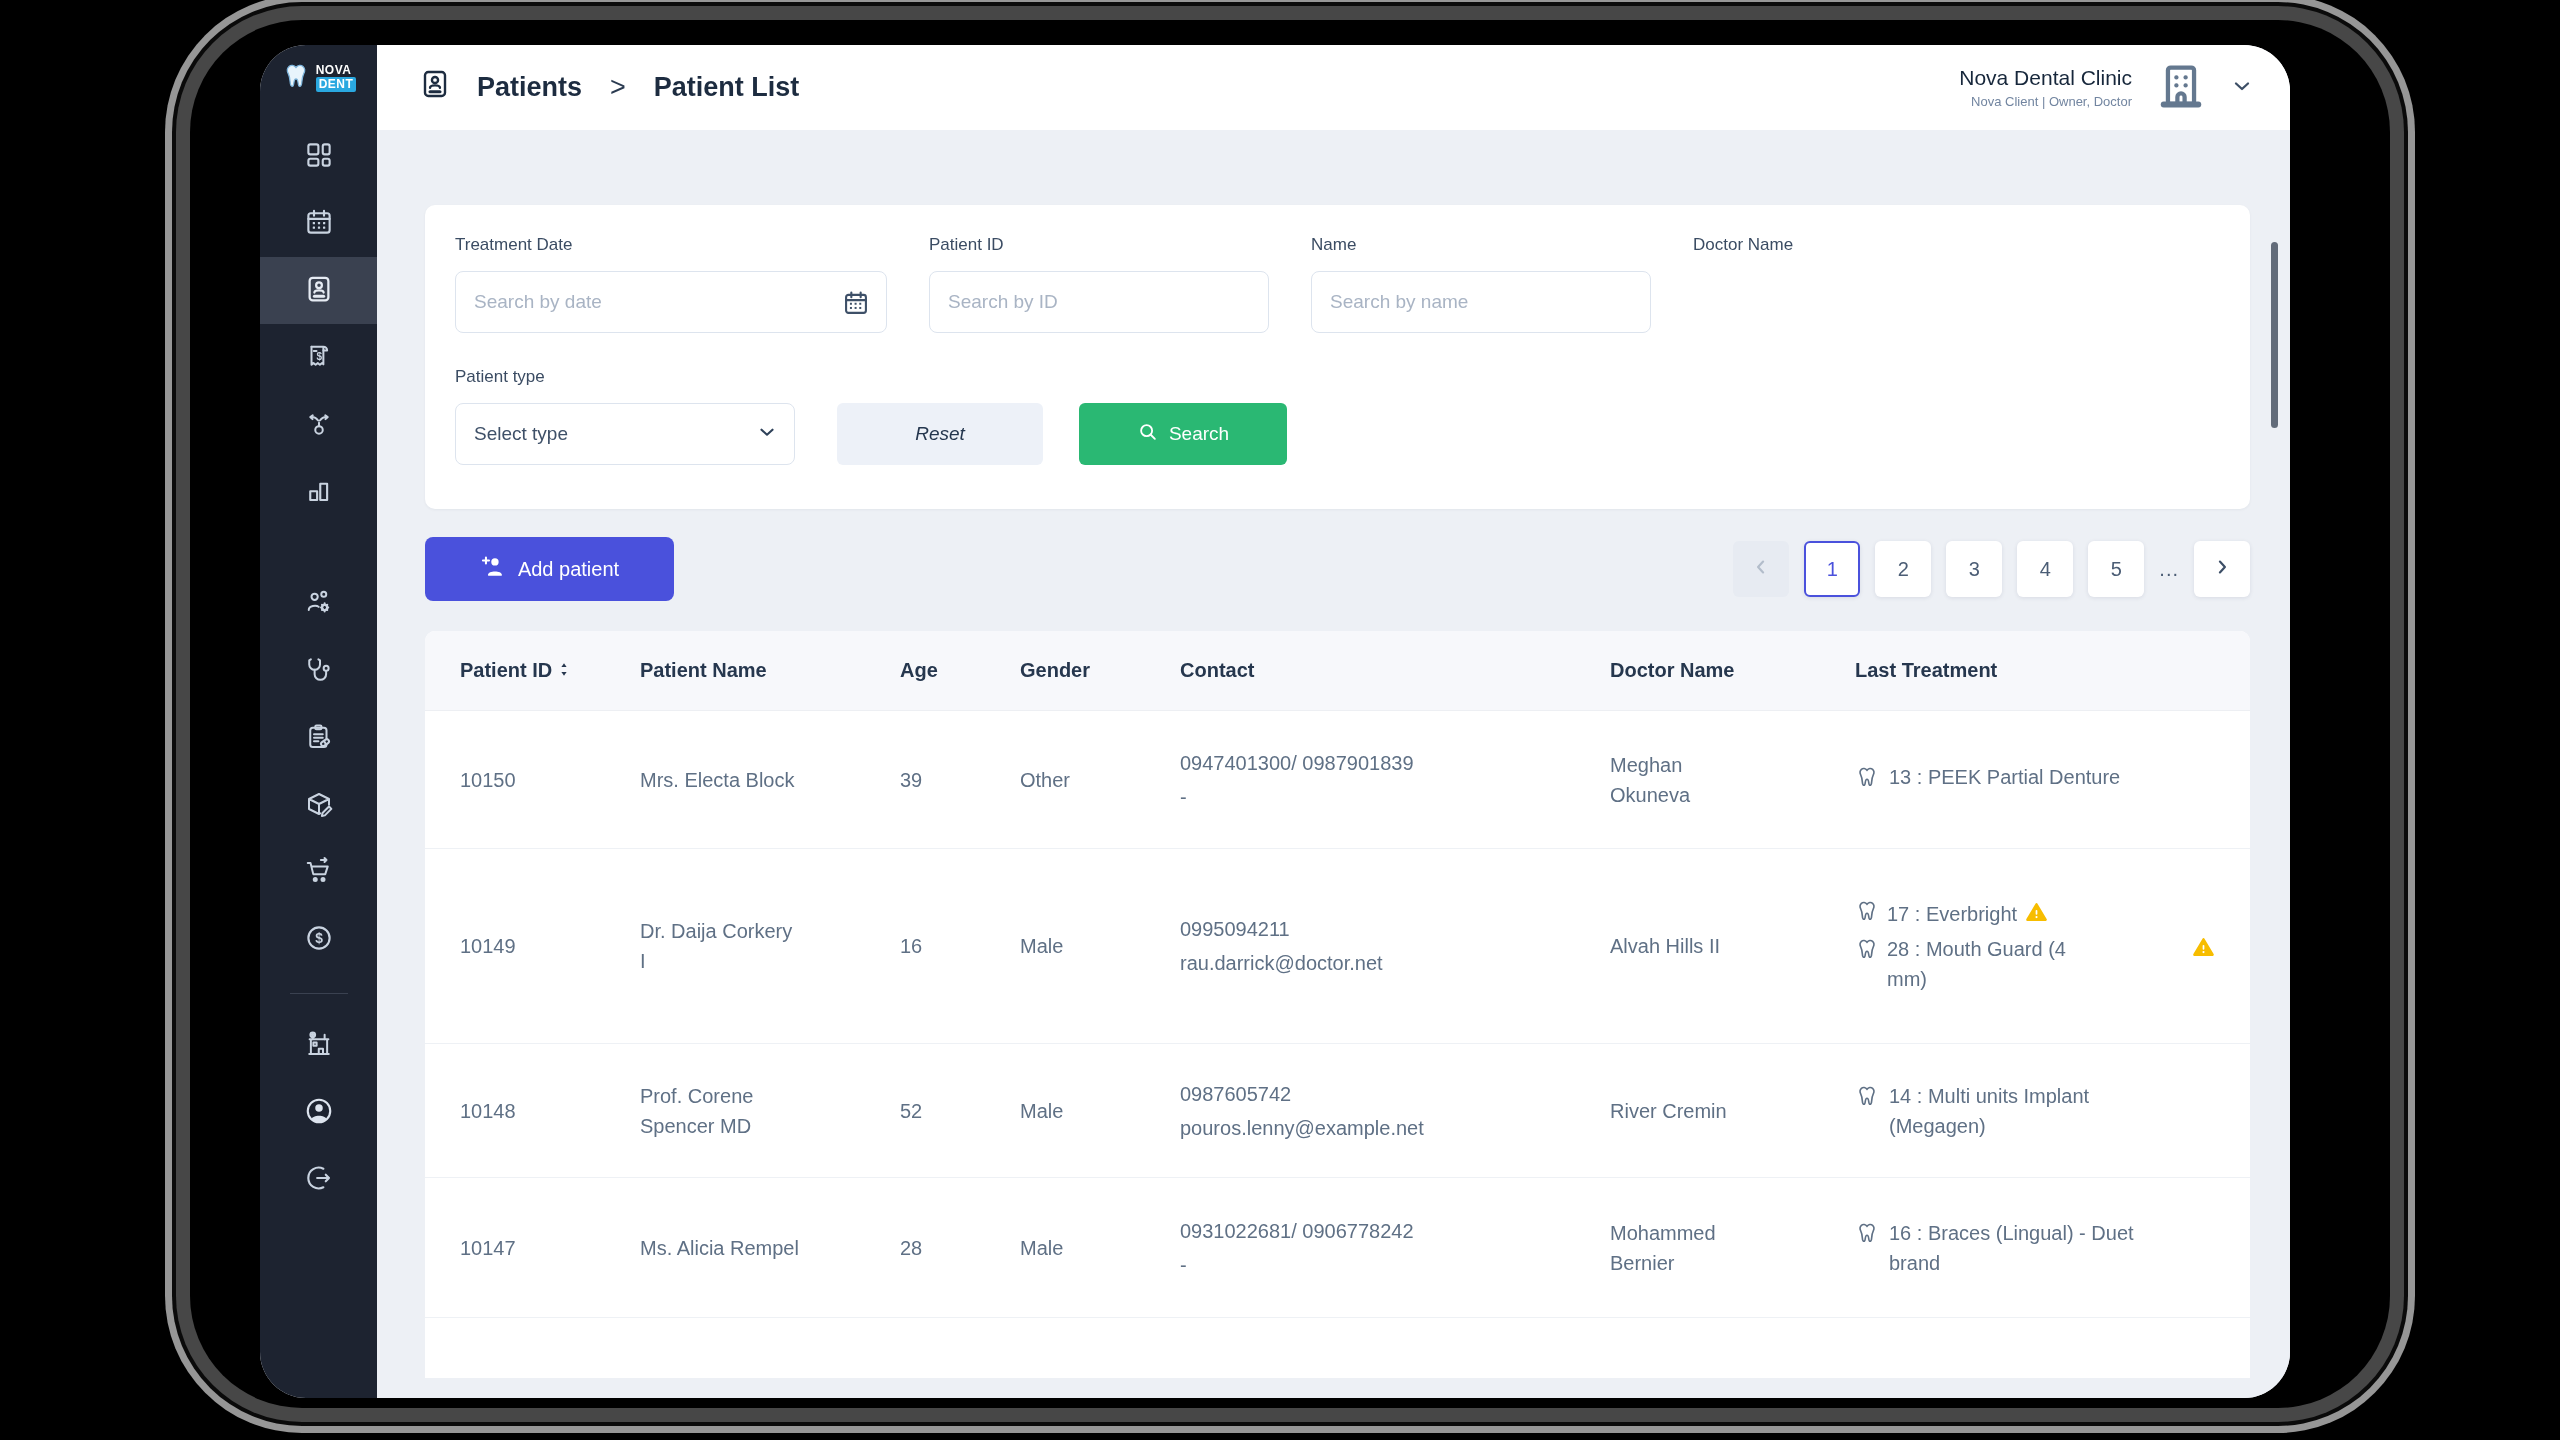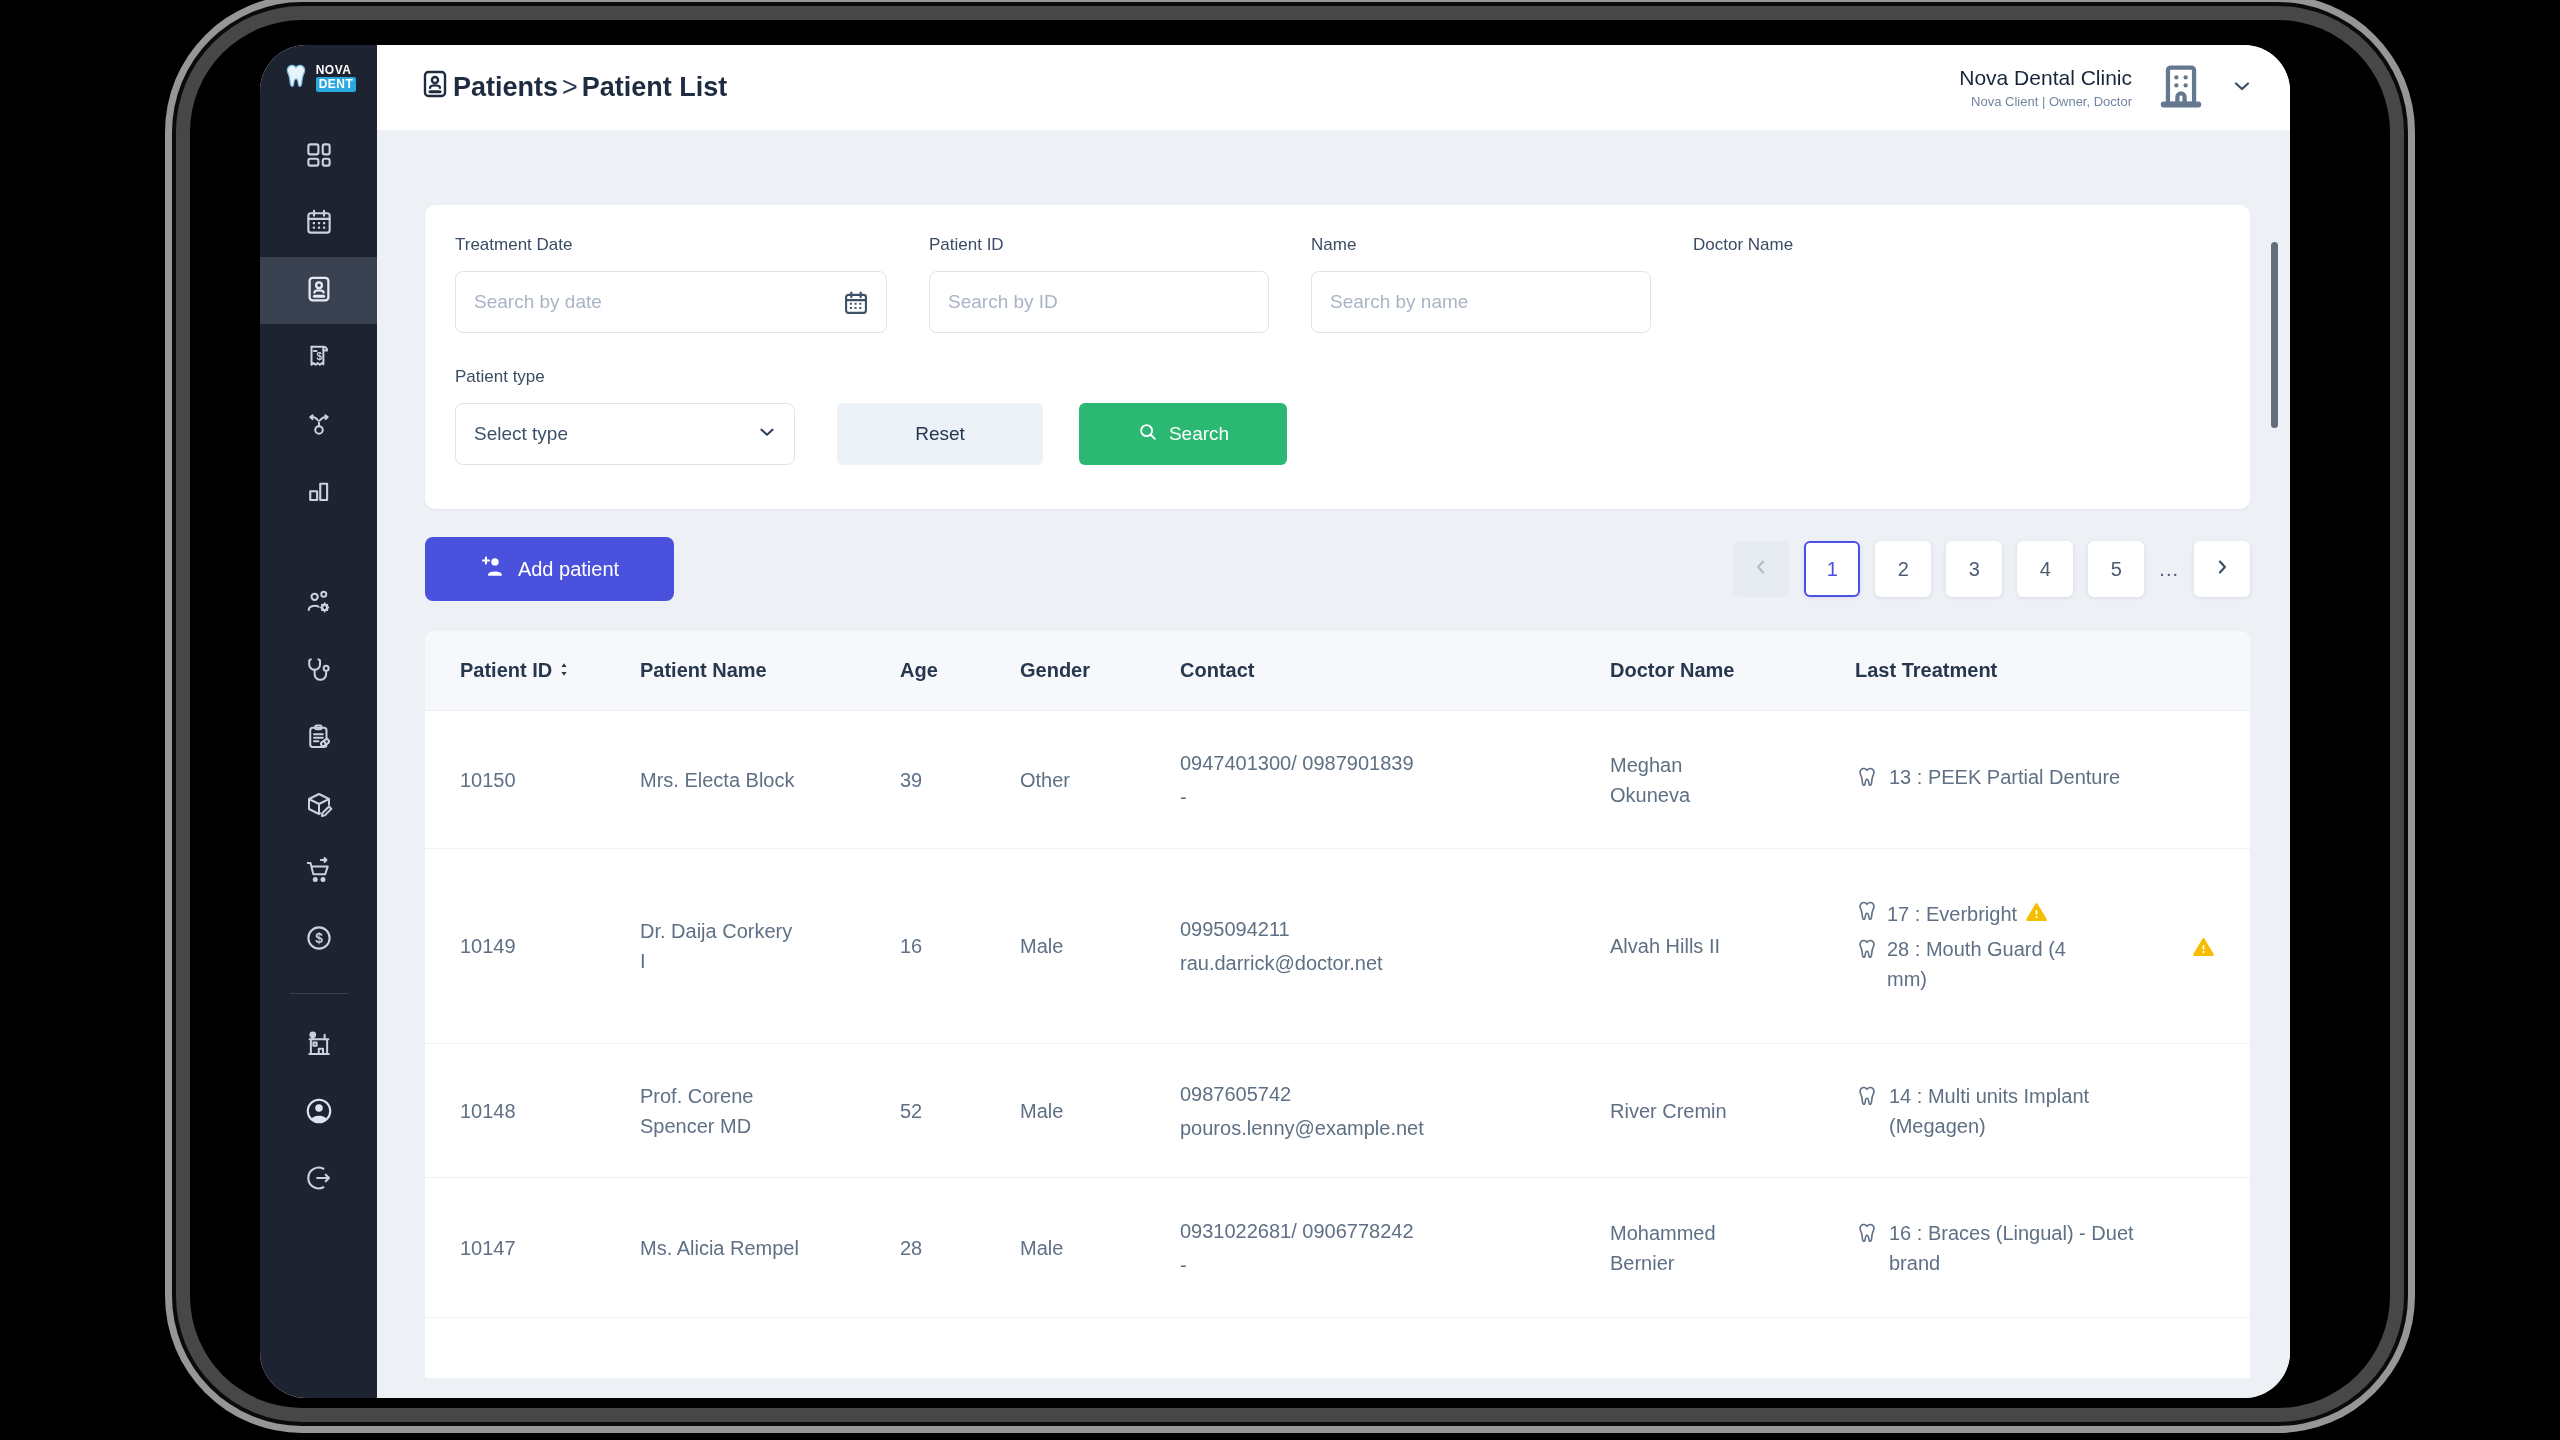--- a/index.html
+++ b/index.html
@@ -23,21 +23,21 @@
   .nav { margin-top:28px; width:100%; display:flex; flex-direction:column; align-items:center; }
   .nav-item { width:100%; height:67px; display:flex; align-items:center; justify-content:center; color:#c9d3e0; cursor:pointer; }
   .nav-item.active { background:#3a4150; }
   .nav-item svg { width:30px; height:30px; }
   .nav-gap { height:46px; }
   .nav-divider { width:58px; height:1px; background:#3a4150; margin:20px 0 18px; }
 
   
   .header { position:absolute; left:117px; top:0; right:0; height:85px; background:#fff;
             display:flex; align-items:center; justify-content:space-between; padding:0 36px 0 42px; }
-  .breadcrumb { display:flex; align-items:center; gap:2px; font-size:27px; font-weight:700; color:#1d2c40; }
+  .breadcrumb { display:flex; align-items:center; gap:26px; font-size:27px; font-weight:700; color:#1d2c40; }
   .breadcrumb .sep { font-weight:400; color:#2a3a50; padding:0 2px; }
   .clinic-switcher { display:flex; align-items:center; gap:22px; }
   .clinic-text { text-align:right; }
   .clinic-name { font-size:21px; font-weight:400; color:#17273b; }
   .clinic-sub { font-size:13px; color:#7285a0; margin-top:4px; }
 
   
   .main { position:absolute; left:117px; top:85px; right:0; bottom:0; background:#edf0f5;
           padding:75px 40px 0 48px; }
 
@@ -50,21 +50,21 @@
   .ibox input { width:100%; height:100%; border:none; outline:none; font-size:19px; color:#41536b;
                 padding:0 52px 0 18px; border-radius:8px; font-family:"Liberation Sans", sans-serif; background:transparent; }
   .ibox input::placeholder { color:#a9b4c4; }
   .plain input { padding-right:18px; }
   .date-wrap { position:relative; }
   .date-wrap .cal { position:absolute; right:16px; top:17px; }
   .selectbox { display:flex; align-items:center; justify-content:space-between; padding:0 16px 0 18px;
                font-size:19px; color:#3e5068; cursor:pointer; }
   .w1{width:432px}.w2{width:340px}.w3{width:340px}.w4{width:373px}
   .btn-reset { width:206px; height:62px; background:#edf1f8; border:none; border-radius:6px;
-               font-size:19px; color:#24364e; margin-left:0; cursor:pointer; font-family:"Liberation Sans", sans-serif; }
+               font-size:19px; color:#24364e; margin-left:0; cursor:pointer; font-family:"Liberation Sans", sans-serif;font-style:italic; }
   .btn-search { width:208px; height:62px; background:#2ab873; border:none; border-radius:6px; font-size:19px;
                 color:#fff; display:flex; align-items:center; justify-content:center; gap:10px; margin-left:-6px;
                 cursor:pointer; font-family:"Liberation Sans", sans-serif; }
 
   .actions-row { margin-top:28px; display:flex; justify-content:space-between; align-items:center; }
   .btn-add { width:249px; height:64px; background:#4a51dc; border:none; border-radius:8px; color:#fff;
              font-size:20px; display:flex; align-items:center; justify-content:center; gap:12px; cursor:pointer;
              font-family:"Liberation Sans", sans-serif; }
   .pagination { display:flex; align-items:center; gap:15px; }
   .pg { width:56px; height:56px; background:#fff; border-radius:6px; box-shadow:0 1px 4px rgba(25,39,80,.10);

